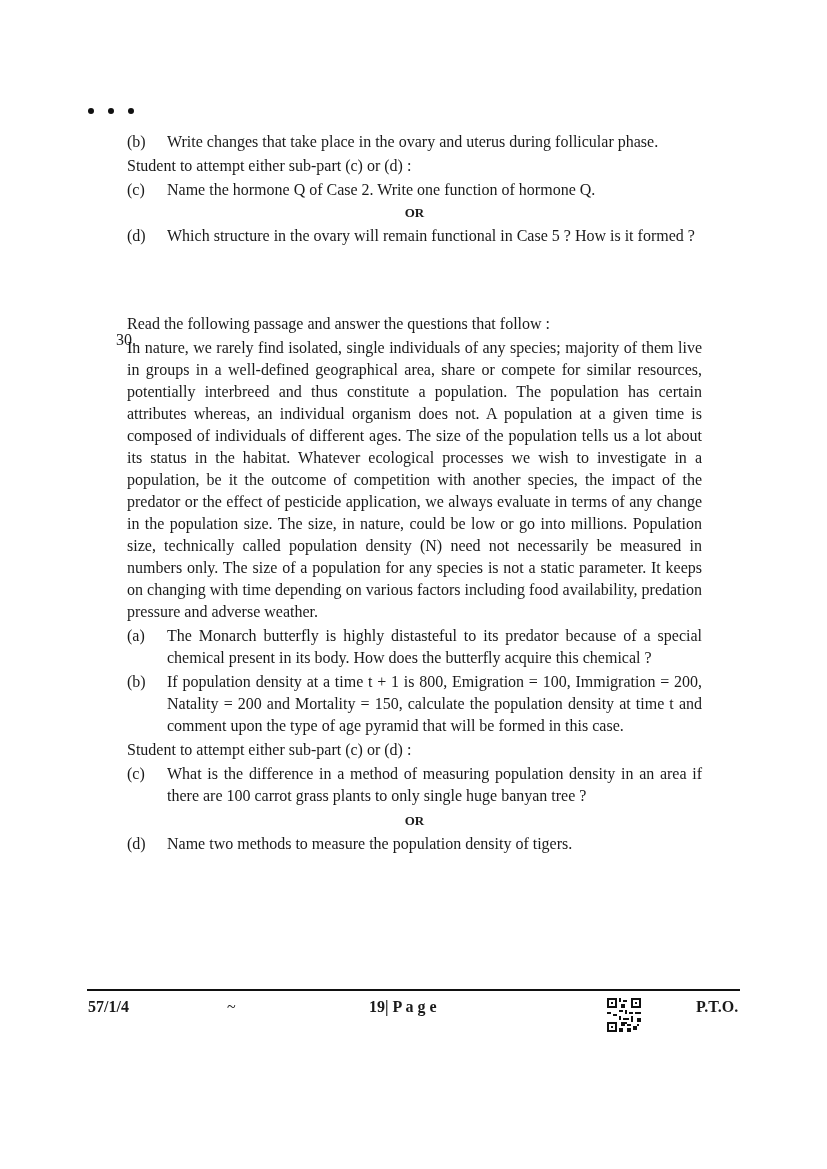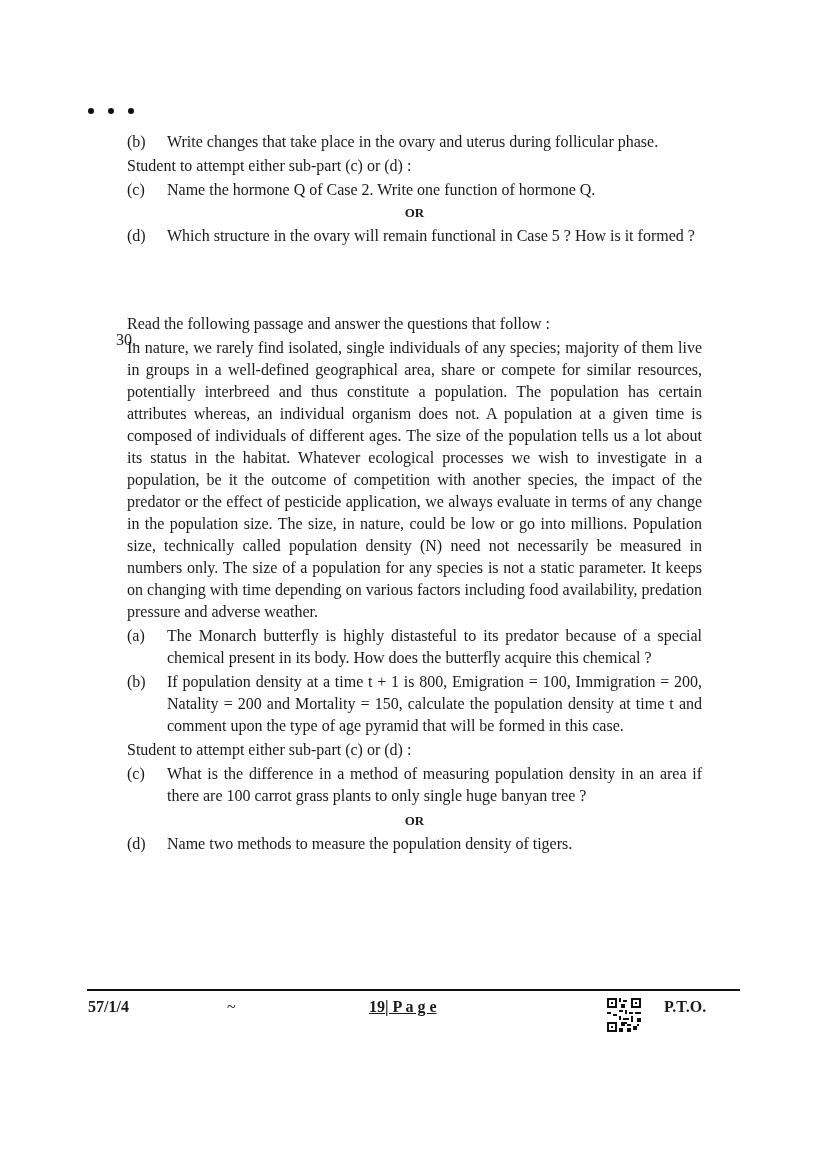--- a/index.html
+++ b/index.html
@@ -73,21 +73,21 @@
     <div class="or" style="margin-top:2px;">OR</div>
     <div class="item">
       <span class="label">(d)</span>
       <span class="body">Name two methods to measure the population density of tigers.</span>
     </div>
   </div>
 
   <div class="footer-rule"></div>
   <span class="footer" style="left:88px;">57/1/4</span>
   <span class="footer" style="left:227px; font-weight:normal;">~</span>
-  <span class="footer" style="left:369px;text-decoration:underline;">
+  <span class="footer" style="left:369px;">
     <span>19</span><span>| P a g e</span>
   </span>
   <svg class="qr" viewBox="0 0 17 17">
     <rect x="0" y="0" width="17" height="17" fill="#fff"></rect>
     <g fill="#111">
       <rect x="0" y="0" width="5" height="5"></rect>
         <rect x="1" y="1" width="3" height="3" fill="#fff"></rect>
         <rect x="2" y="2" width="1" height="1"></rect>
       <rect x="12" y="0" width="5" height="5"></rect>
         <rect x="13" y="1" width="3" height="3" fill="#fff"></rect>
@@ -110,14 +110,14 @@
       <rect x="15" y="10" width="2" height="2"></rect>
         <rect x="7" y="12" width="2" height="2"></rect>
         <rect x="10" y="13" width="2" height="1"></rect>
       <rect x="13" y="14" width="2" height="2"></rect>
         <rect x="6" y="15" width="2" height="2"></rect>
         <rect x="10" y="15" width="2" height="2"></rect>
       <rect x="15" y="13" width="1" height="1"></rect>
         <rect x="9" y="12" width="1" height="1"></rect>
     </g>
   </svg>
-  <span class="footer" style="left:664px;text-align:center;">P.T.O.</span>
+  <span class="footer" style="left:696px;text-align:center;">P.T.O.</span>
 </div>
 
 </body></html>

